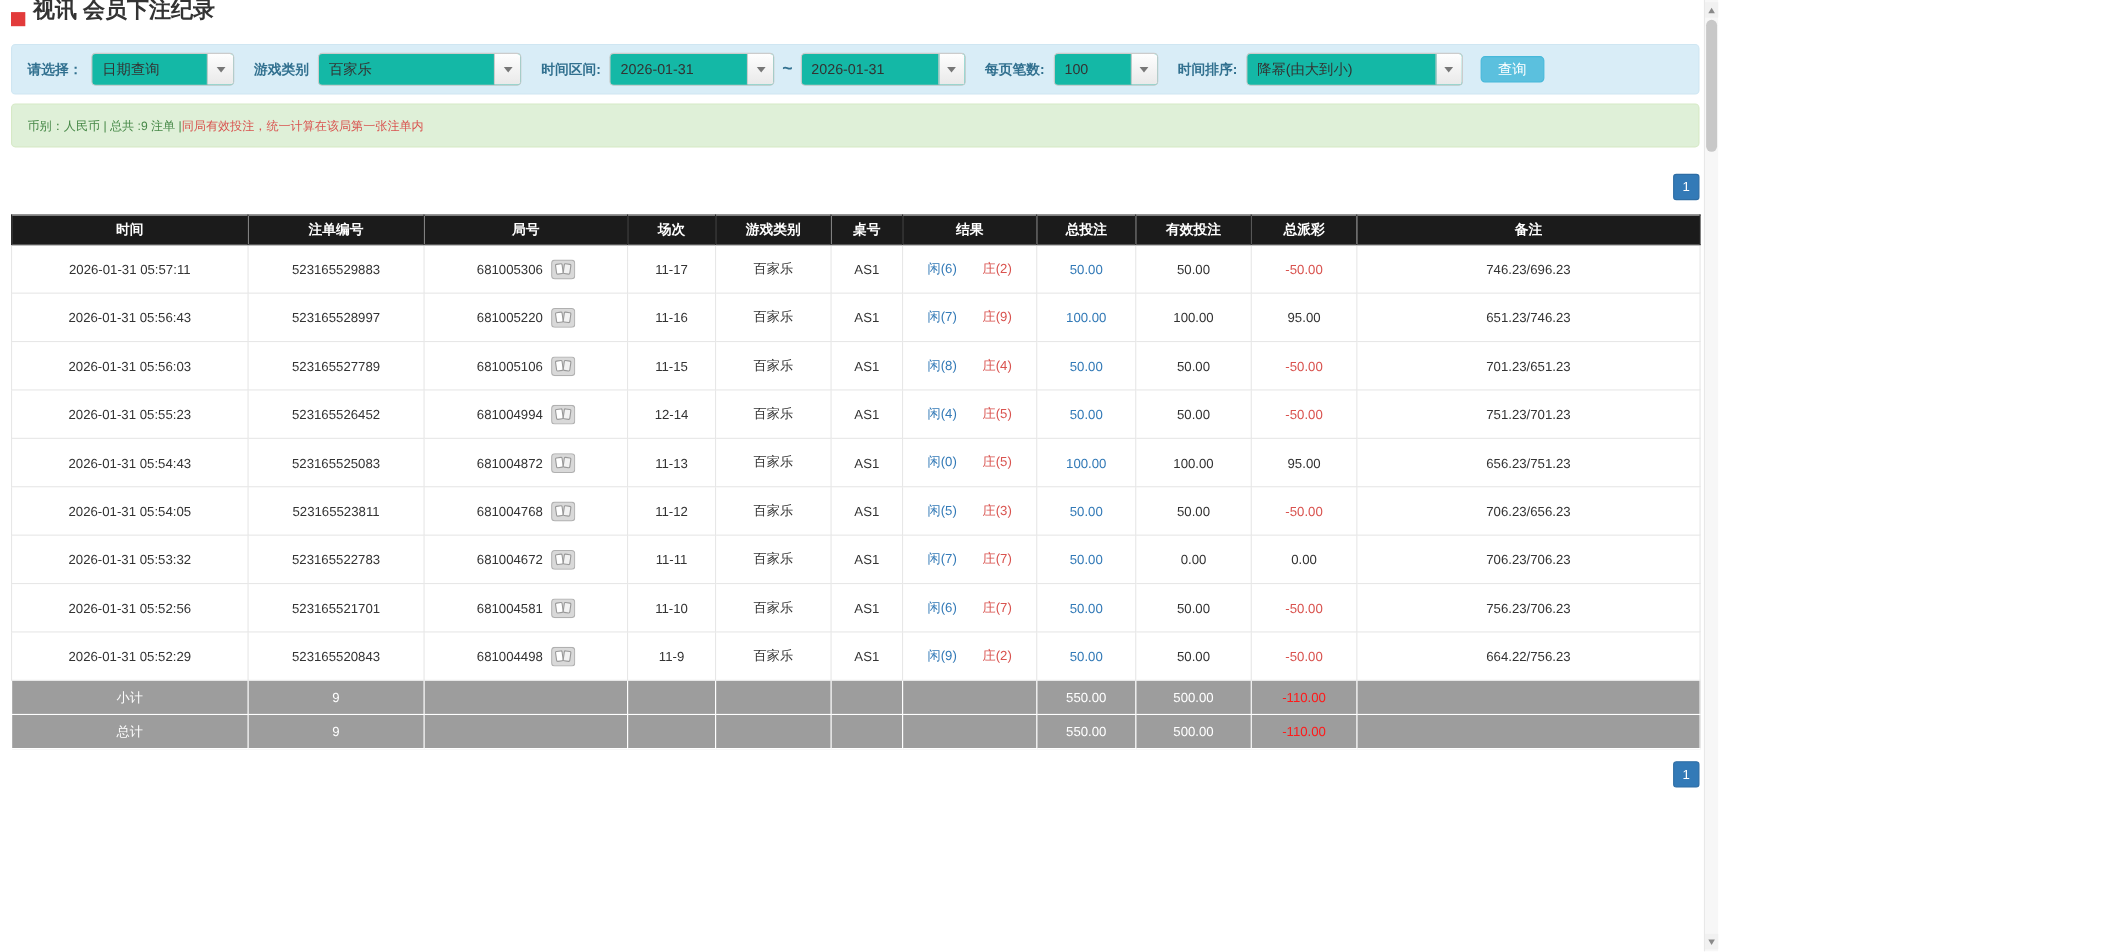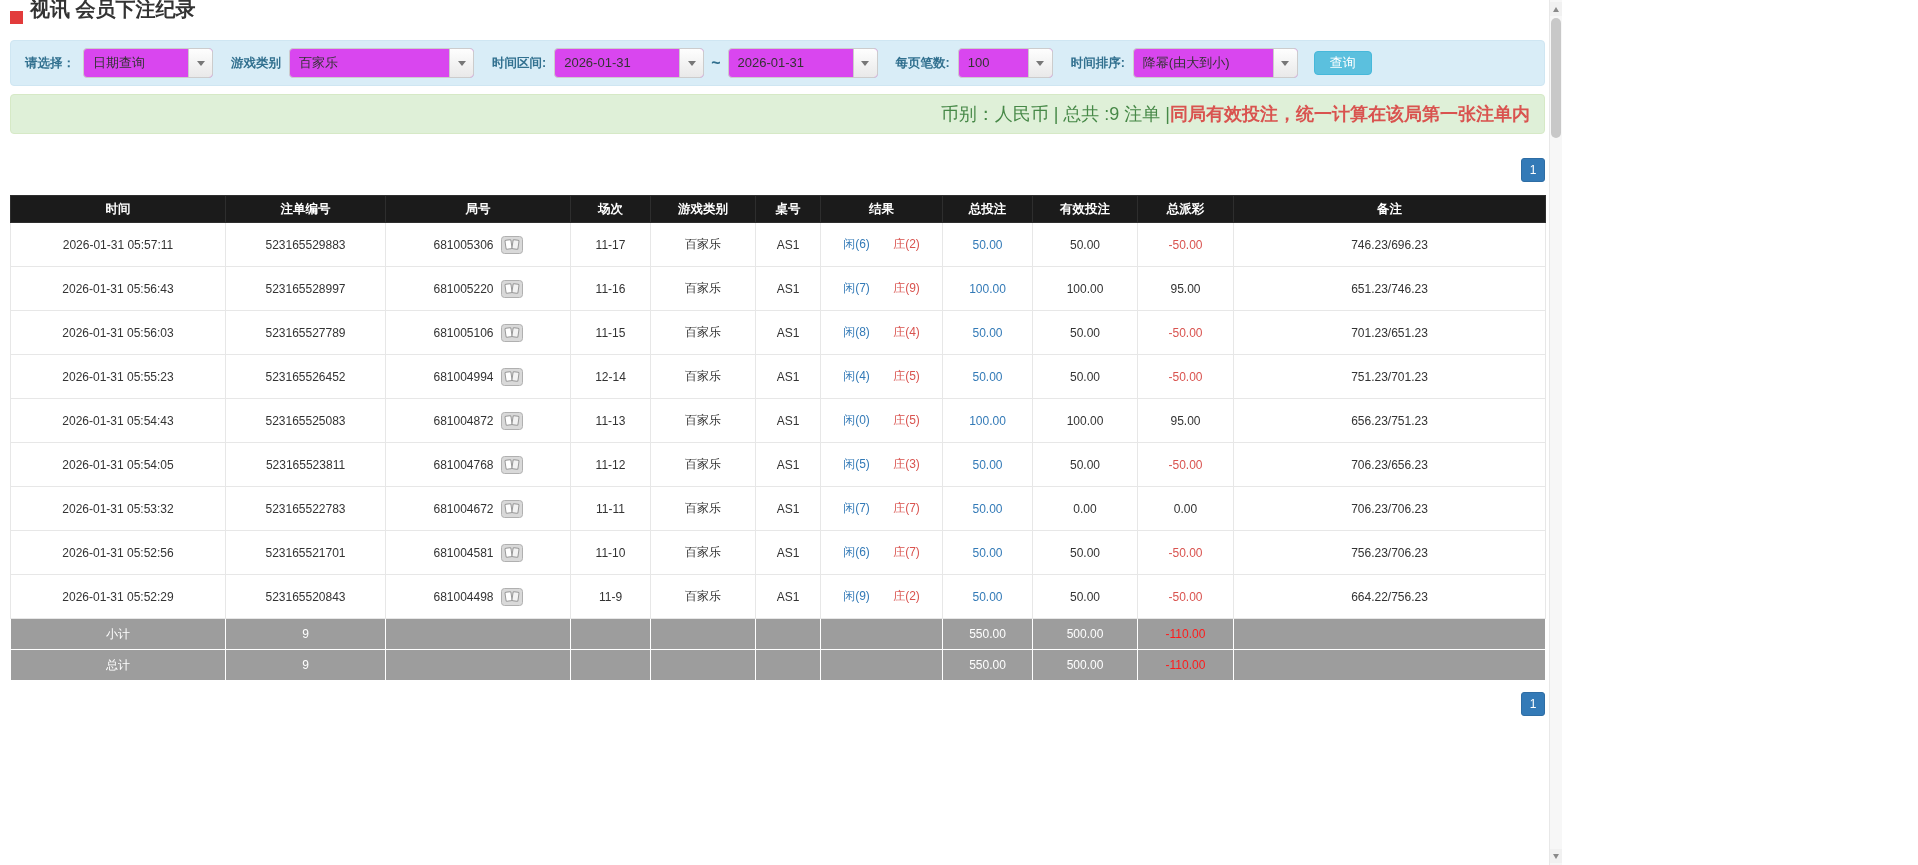--- a/index.html
+++ b/index.html
@@ -23,46 +23,46 @@
   .filter-bar {
     margin-top: 16px; height: 46px;
     background: #d9edf7; border: 1px solid #cfe6f2; border-radius: 4px;
     display: flex; align-items: center; padding: 0 12px; white-space: nowrap;
   }
   .flabel { font-size: 12.5px; font-weight: bold; color: #31708f; margin: 0 8px 0 18px; }
   .flabel.first { margin-left: 2px; }
   .tilde { margin: 0 7px; color: #31708f; font-weight: bold; }
   .combo {
     display: flex; align-items: stretch; height: 30px;
-    background: #d946ef; border: 1px solid #ccc; border-radius: 4px; overflow: hidden;
+    background: #14b8a6; border: 1px solid #ccc; border-radius: 4px; overflow: hidden;
     cursor: pointer; flex: 0 0 auto;
   }
   .combo-value { flex: 1; padding: 0 9px; line-height: 28px; font-size: 13px; color: #333; overflow: hidden; }
   .combo-btn {
     width: 24px; flex: 0 0 24px; border-left: 1px solid #ccc;
     background: linear-gradient(#fefefe, #e9e9e9);
     display: flex; align-items: center; justify-content: center;
   }
   .caret { width: 0; height: 0; border-left: 4px solid transparent; border-right: 4px solid transparent; border-top: 5px solid #777; }
-  .w130 { width: 130px; } .w185 { width: 185px; } .w150 { width: 150px; } .w95 { width: 95px; } .w165 { width: 165px; gap: 28px; }
+  .w130 { width: 130px; } .w185 { width: 185px; } .w150 { width: 150px; } .w95 { width: 95px; } .w165 { width: 197px; gap: 28px; }
   .btn-search {
     margin-left: 16px; height: 24px; padding: 0 15px;
     background: #5bc0de; border: 1px solid #46b8da; border-radius: 4px;
     color: #fff; font-size: 13px; cursor: pointer; font-family: inherit;
   }
 
   
   .alert-bar {
     margin-top: 8px; height: 40px;
     background: #dff0d8; border: 1px solid #d6e9c6; border-radius: 4px;
-    display: flex; align-items: center; justify-content: flex-end; padding: 0 14px;
-    font-size: 18px;
+    display: flex; align-items: center; justify-content: flex-start; padding: 0 14px;
+    font-size: 11px;
   }
   .alert-left { color: #468847; }
-  .alert-right { color: #d9534f; font-weight: bold; }
+  .alert-right { color: #d9534f; }
 
   
   .pagination { display: flex; justify-content: flex-end; }
   .pagination.top { margin: 24px 0 13px 0; }
   .pagination.bottom { margin-top: 11px; }
   .page-btn {
     min-width: 24px; height: 24px; padding: 0 6px;
     background: #337ab7; border: 1px solid #2e6da4; border-radius: 3px;
     color: #fff; font-size: 12px; cursor: pointer; font-family: inherit;
   }

